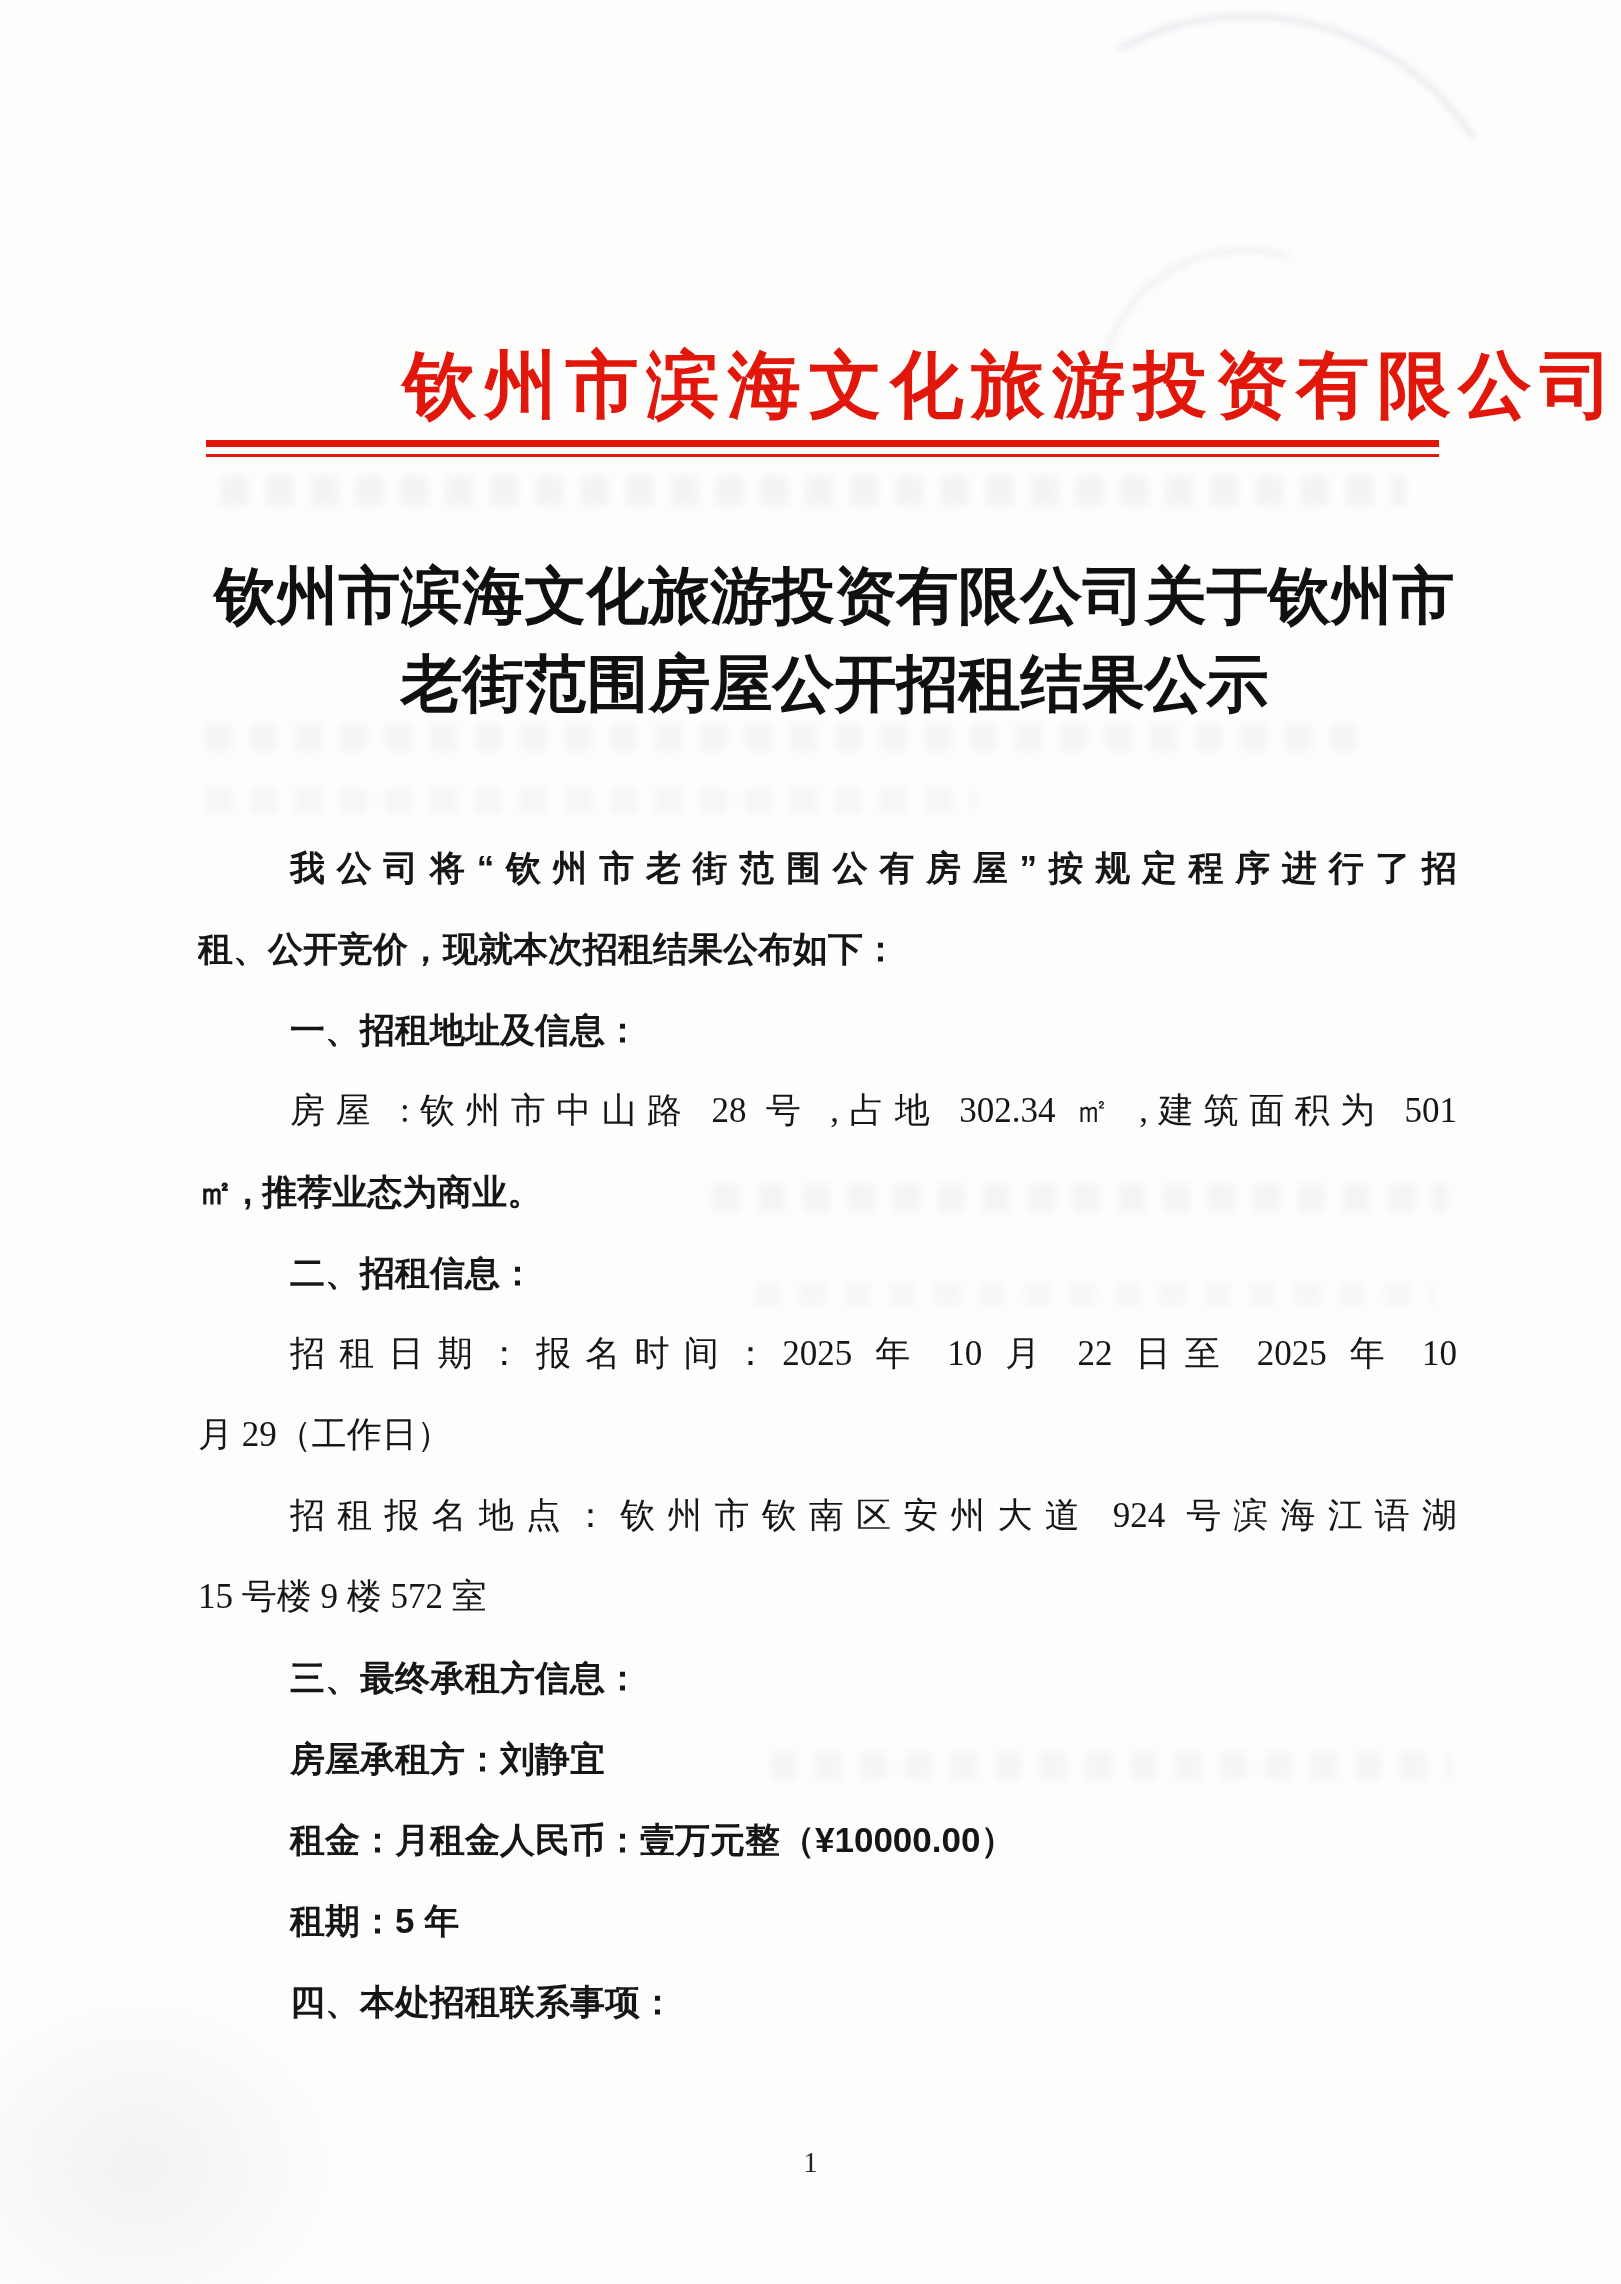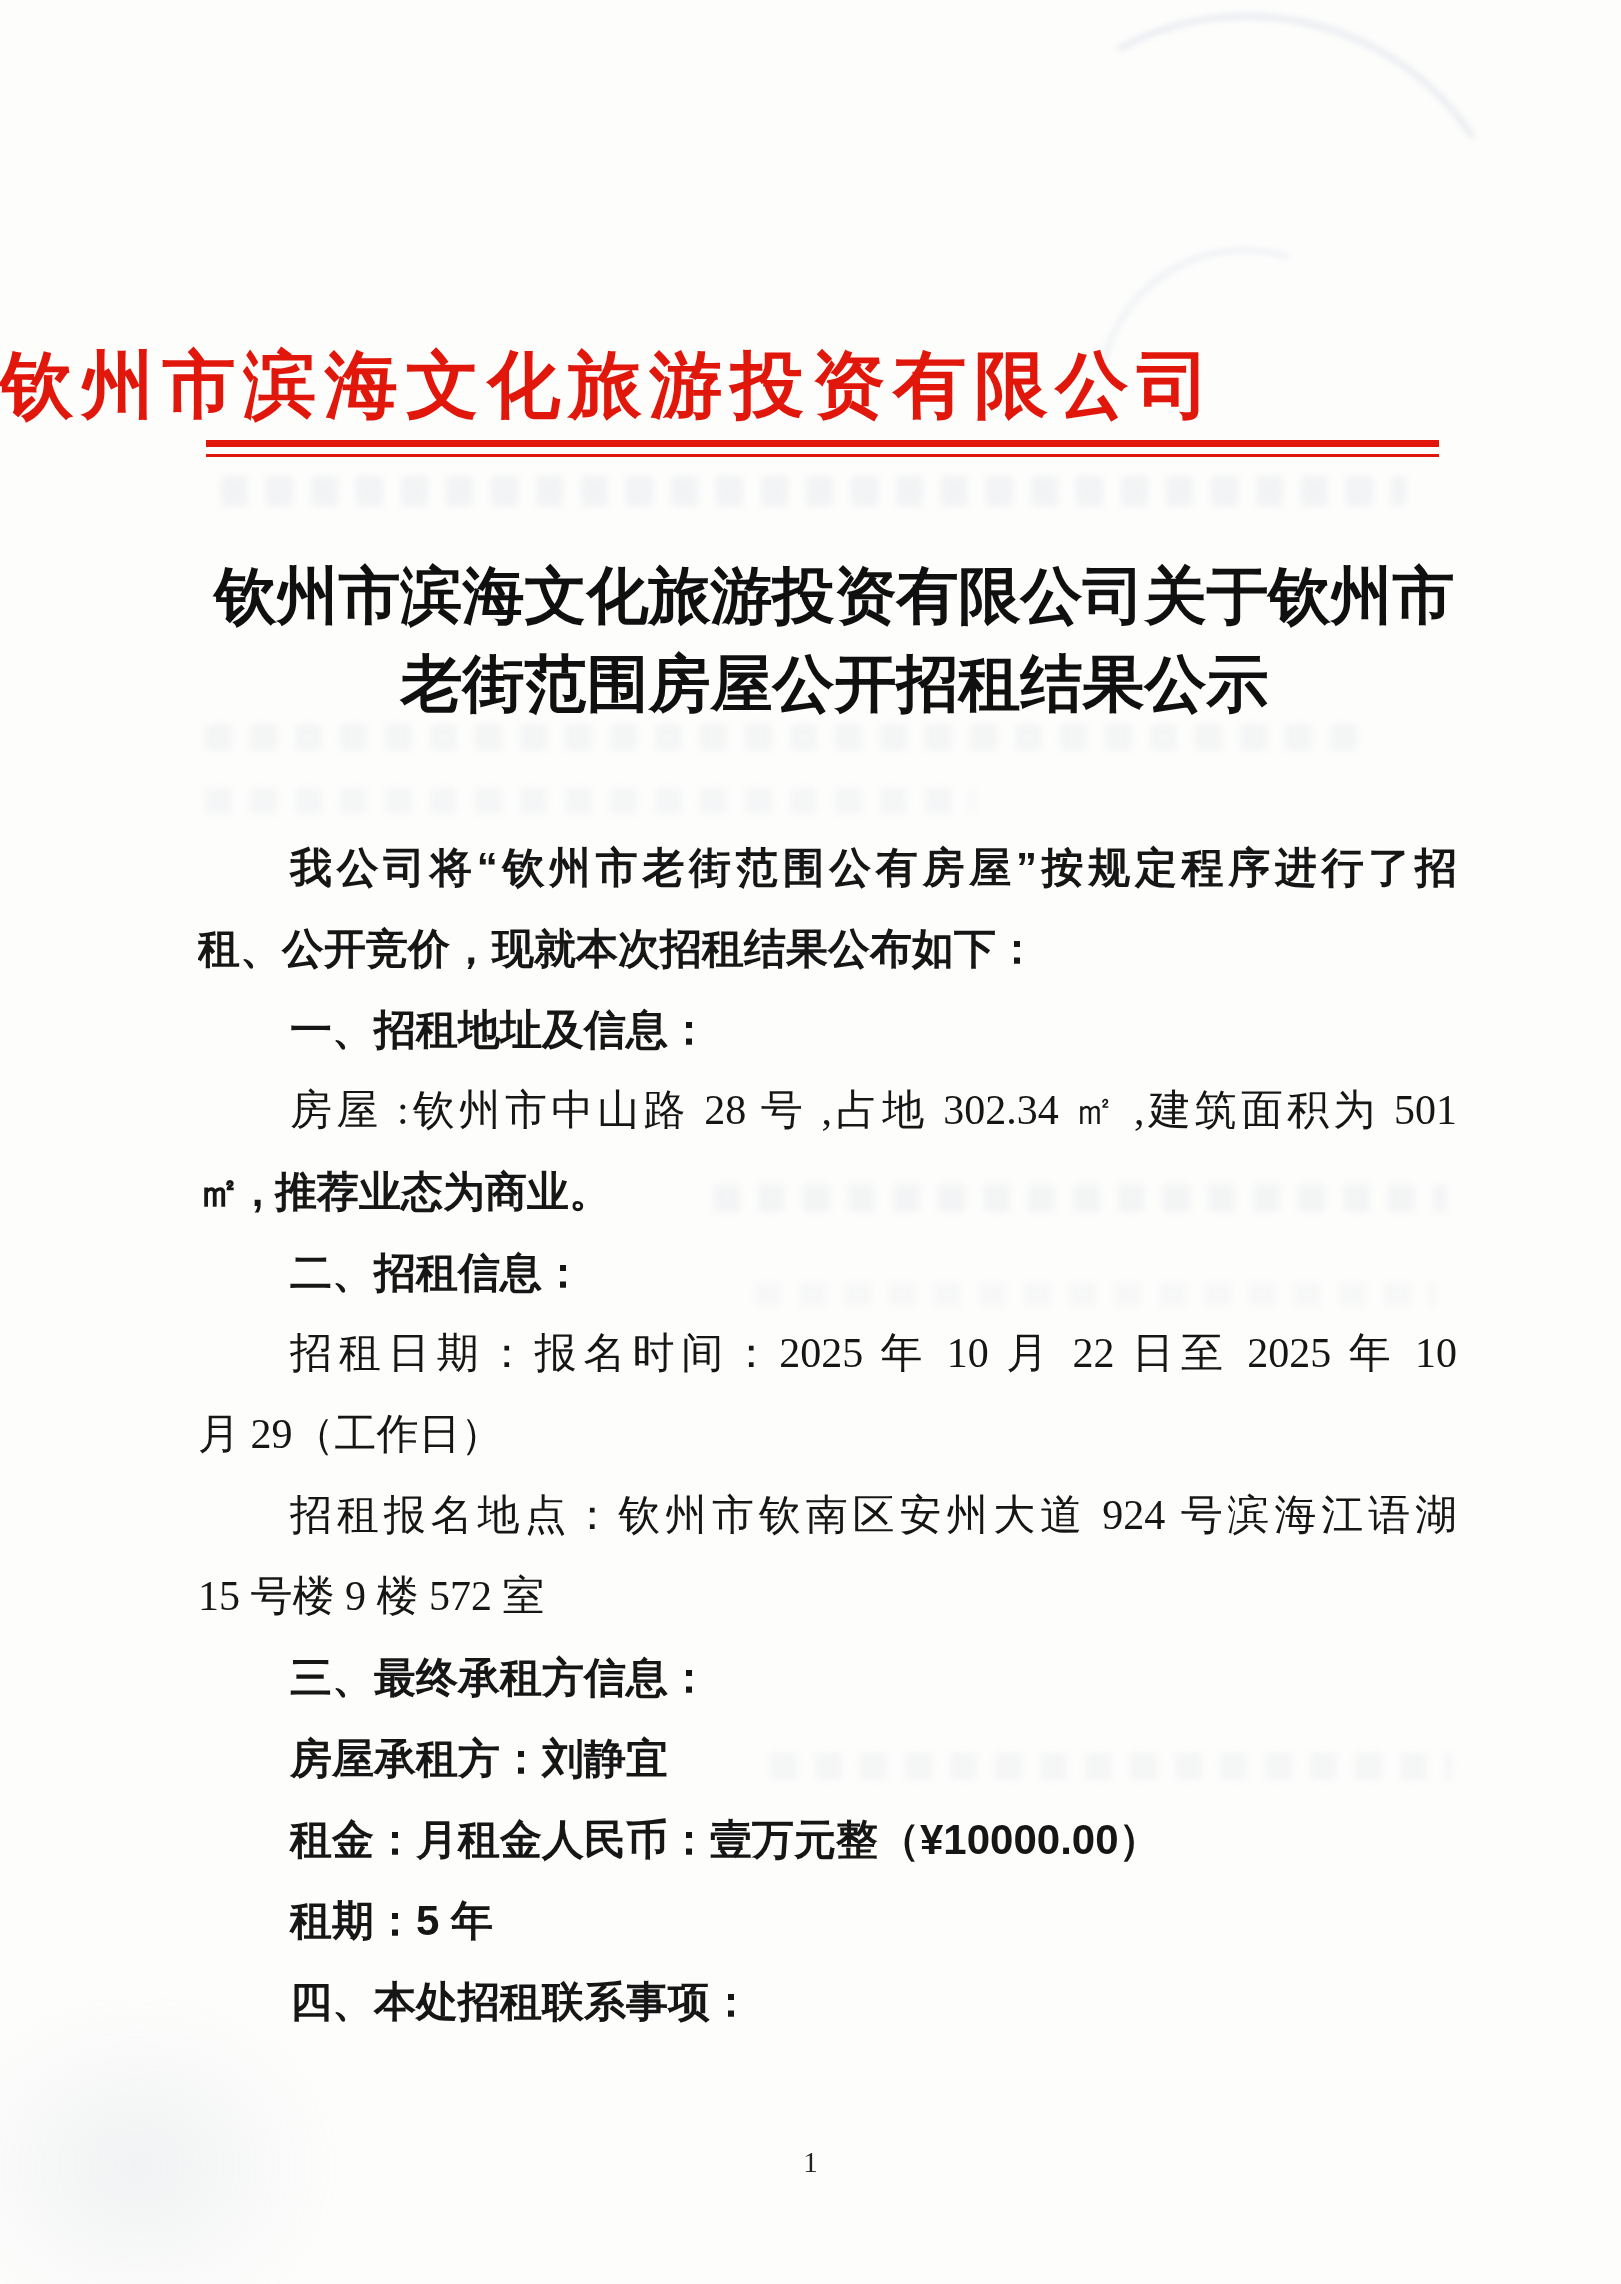--- a/index.html
+++ b/index.html
@@ -43,21 +43,21 @@
     border-top-color:rgba(195,205,218,.28);transform:rotate(-32deg);}
   .patch{
     position:absolute;left:-62px;top:1996px;width:400px;height:339px;
     background:radial-gradient(closest-side,rgba(170,178,192,.14),rgba(170,178,192,0));
     filter:blur(5.1px);
   }
 
   
   .company{
     position:absolute;top:341px;left:0;width:100%;
-    margin:0;text-align:left;
+    margin:0;text-align:right;
     font-family:"Liberation Sans", sans-serif;
     font-weight:700;
     font-size:73px;line-height:87px;
     letter-spacing:8.2px;
     color:var(--red);
     white-space:nowrap;
   }
   .rule{position:absolute;left:206px;width:1233px;background:var(--red);}
   .rule-thick{top:440px;height:6.7px;}
   .rule-thin{top:454px;height:2.6px;}
@@ -69,21 +69,21 @@
     font-family:"Liberation Sans", sans-serif;
     font-weight:700;
     font-size:62px;line-height:88px;
     color:#101010;
   }
   .doc-title span{display:block;white-space:nowrap;padding-left:48px;}
 
   
   .body-block{
     position:absolute;left:198px;top:827px;width:1259px;
-    font-size:42px;line-height:81px;
+    font-size:35px;line-height:81px;
   }
   .line{height:81px;overflow:hidden;}
   .indent{text-indent:92px;}
   .hei{font-family:"Liberation Sans", sans-serif;font-weight:700;}
   .song{font-family:"Liberation Serif", serif;font-weight:400;}
   .full{text-align:justify;text-align-last:justify;}
 
   .page-number{
     position:absolute;top:2146px;left:0;width:100%;
     text-align:center;

